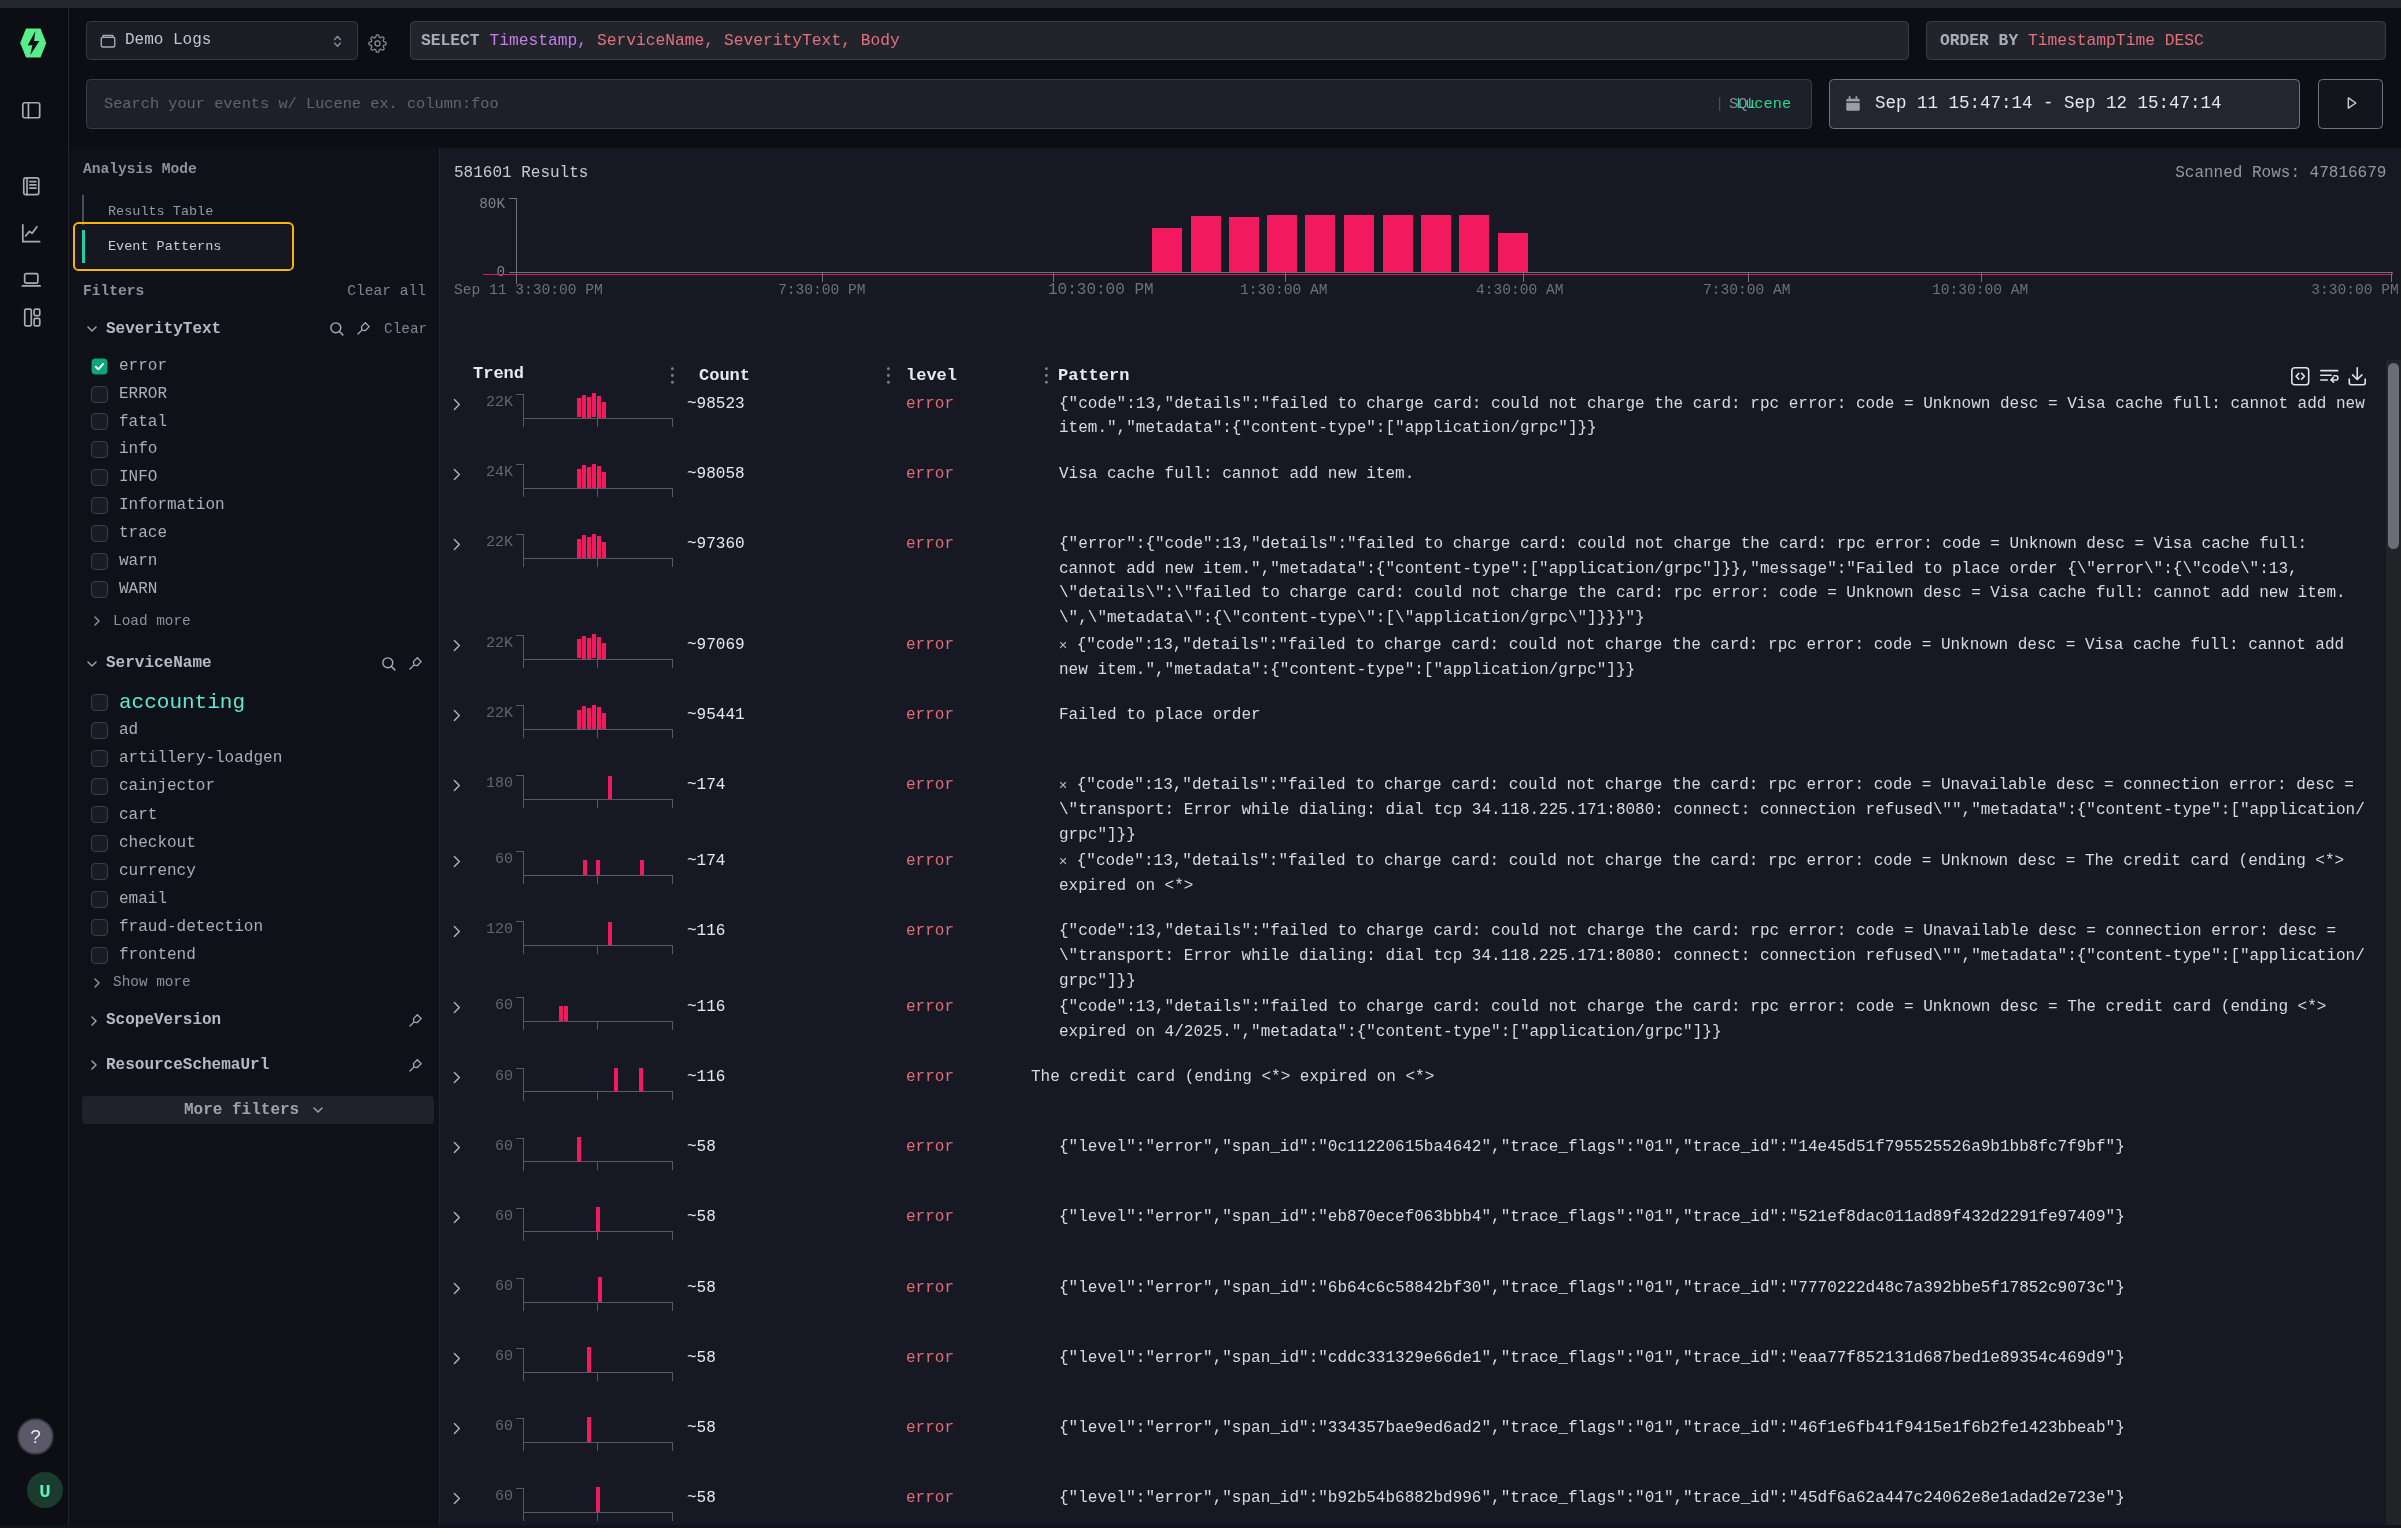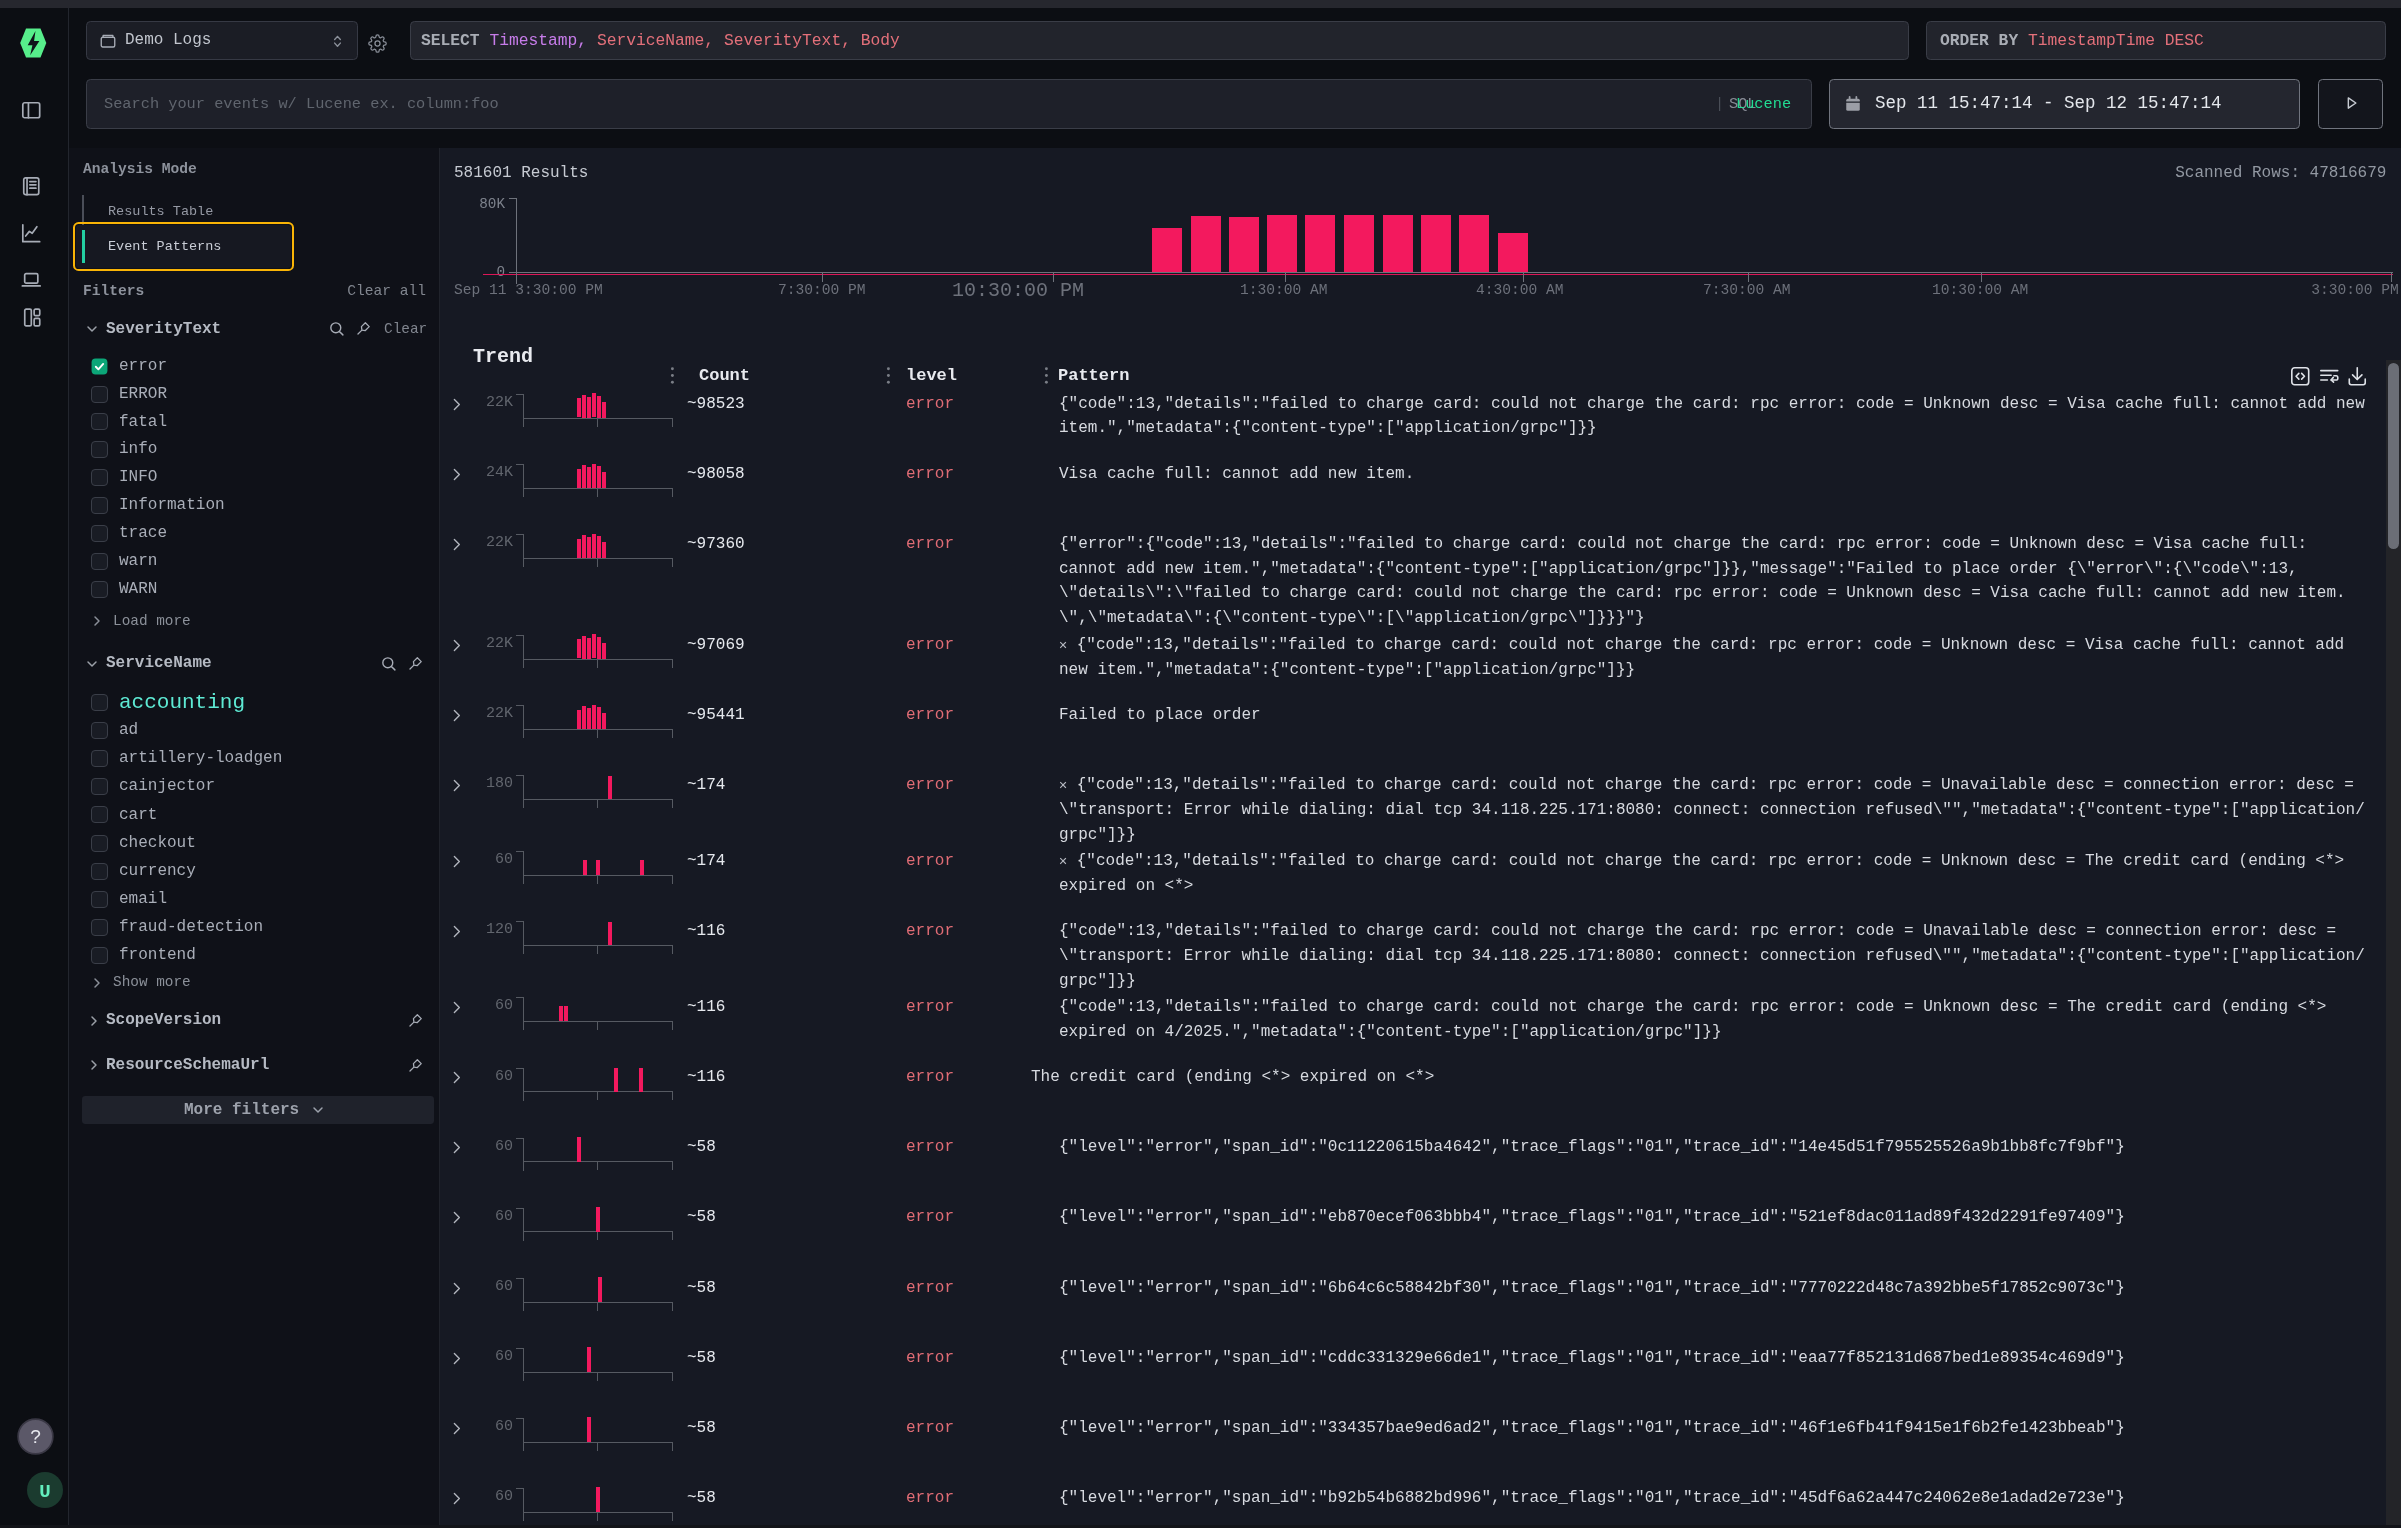--- a/index.html
+++ b/index.html
@@ -212,27 +212,27 @@
 <div class="a" style="left:1229px;top:217px;width:30px;height:55px;background:#f3195e;"></div>
 <div class="a" style="left:1267px;top:215px;width:30px;height:57px;background:#f3195e;"></div>
 <div class="a" style="left:1305px;top:215px;width:30px;height:57px;background:#f3195e;"></div>
 <div class="a" style="left:1344px;top:215px;width:30px;height:57px;background:#f3195e;"></div>
 <div class="a" style="left:1383px;top:215px;width:30px;height:57px;background:#f3195e;"></div>
 <div class="a" style="left:1421px;top:215px;width:30px;height:57px;background:#f3195e;"></div>
 <div class="a" style="left:1459px;top:215px;width:30px;height:57px;background:#f3195e;"></div>
 <div class="a" style="left:1498px;top:233px;width:30px;height:39px;background:#f3195e;"></div>
 <div class="t" style="font-size:14.6px;color:#6d717b;left:454px;top:278px;height:25px;line-height:25px;">Sep 11 3:30:00 PM</div>
 <div class="t" style="font-size:14.6px;color:#6d717b;left:778px;top:278px;height:25px;line-height:25px;">7:30:00 PM</div>
-<div class="t" style="font-size:20px;color:#6d717b;left:952px;top:278px;height:25px;line-height:25px;">10:30:00 PM</div>
+<div class="t" style="font-size:16px;color:#6d717b;left:1048px;top:278px;height:25px;line-height:25px;">10:30:00 PM</div>
 <div class="t" style="font-size:14.6px;color:#6d717b;left:1240px;top:278px;height:25px;line-height:25px;">1:30:00 AM</div>
 <div class="t" style="font-size:14.6px;color:#6d717b;left:1476px;top:278px;height:25px;line-height:25px;">4:30:00 AM</div>
 <div class="t" style="font-size:14.6px;color:#6d717b;left:1703px;top:278px;height:25px;line-height:25px;">7:30:00 AM</div>
 <div class="t" style="font-size:14.6px;color:#6d717b;left:1932px;top:278px;height:25px;line-height:25px;">10:30:00 AM</div>
 <div class="t" style="font-size:14.6px;color:#6d717b;right:2.3px;top:278px;height:25px;line-height:25px;">3:30:00 PM</div>
-<div class="t" style="font-size:20px;color:#e8eaef;font-weight:bold;left:473px;top:344px;height:25px;line-height:25px;">Trend</div>
+<div class="t" style="font-size:17px;color:#e8eaef;font-weight:bold;left:473px;top:361px;height:25px;line-height:25px;">Trend</div>
 <div class="t" style="font-size:17px;color:#e8eaef;font-weight:bold;left:687px;top:363px;height:25px;line-height:25px;margin-left:12px;">Count</div>
 <div class="t" style="font-size:17px;color:#e8eaef;font-weight:bold;left:906px;top:363px;height:25px;line-height:25px;">level</div>
 <div class="t" style="font-size:17px;color:#e8eaef;font-weight:bold;left:1058px;top:363px;height:25px;line-height:25px;">Pattern</div>
 <svg class="a" style="left:669px;top:366px" width="6.8" height="19" viewBox="0 0 12 34">
 <circle cx="6" cy="5" r="2.6" fill="#7a7e86"></circle>
     <circle cx="6" cy="17" r="2.6" fill="#7a7e86"></circle>
     <circle cx="6" cy="29" r="2.6" fill="#7a7e86"></circle>
   </svg>
 <svg class="a" style="left:885px;top:366px" width="6.8" height="19" viewBox="0 0 12 34">
 <circle cx="6" cy="5" r="2.6" fill="#7a7e86"></circle>

